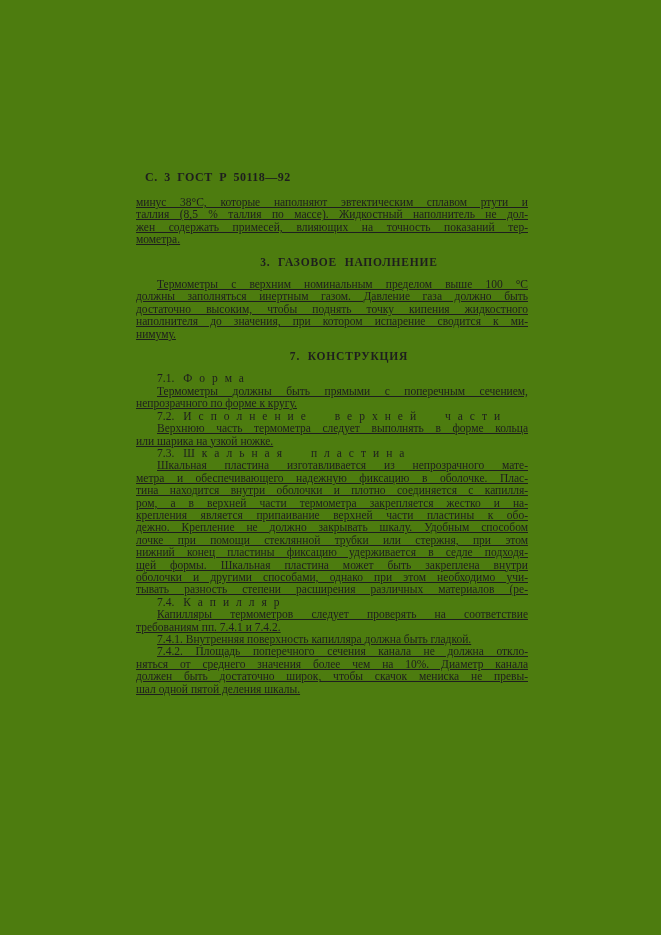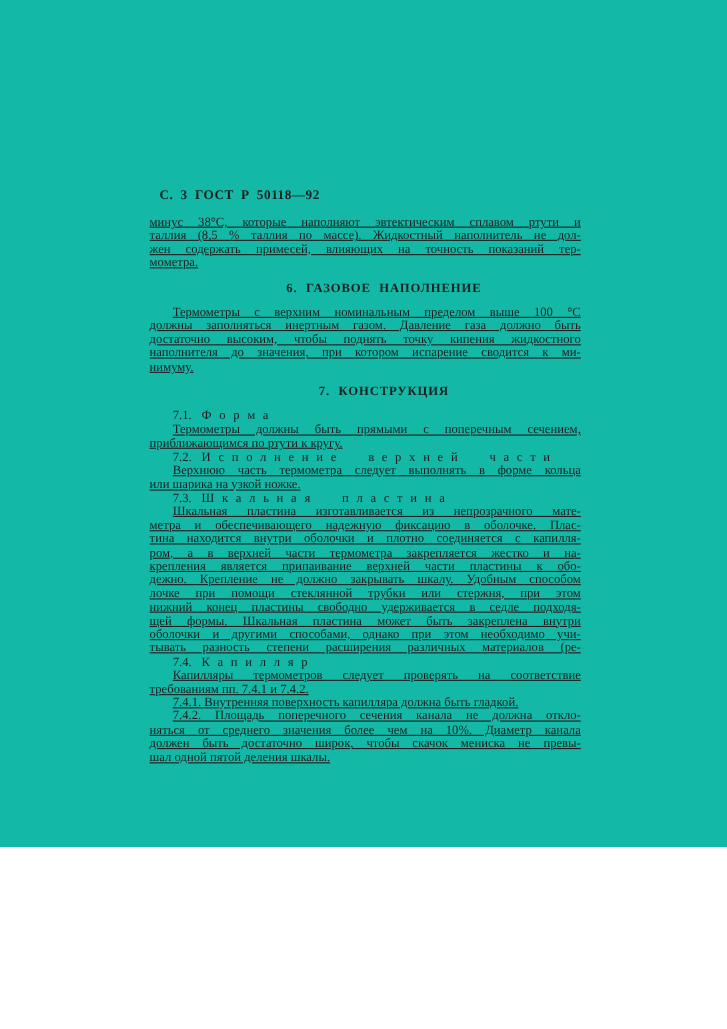--- a/index.html
+++ b/index.html
@@ -3,22 +3,22 @@
 <meta charset="utf-8">
 <style>
   html, body {
     margin: 0;
     padding: 0;
     background: #ffffff;
   }
   .page {
     position: relative;
     width: 661px;
-    height: 770px;
-    background: #14b8a6;
+    height: 935px;
+    background: #4d7c0f;
     overflow: hidden;
     font-family: "Liberation Serif", "DejaVu Serif", serif;
     color: #1e1e1e;
   }
   .page-header {
     position: absolute;
     left: 145px;
     top: 170px;
     font-size: 12px;
     font-weight: bold;
@@ -68,49 +68,49 @@
 
 <div class="page">
   <div class="page-header">С. 3 ГОСТ Р 50118—92</div>
   <div class="doc-body">
       <div class="paragraph">
         <div class="para-line">минус 38°С, которые наполняют эвтектическим сплавом ртути и</div>
         <div class="para-line">таллия (8,5 % таллия по массе). Жидкостный наполнитель не дол-</div>
         <div class="para-line">жен содержать примесей, влияющих на точность показаний тер-</div>
         <div class="para-line last">мометра.</div>
       </div>
-      <div class="section-heading">6. ГАЗОВОЕ НАПОЛНЕНИЕ</div>
+      <div class="section-heading">3. ГАЗОВОЕ НАПОЛНЕНИЕ</div>
       <div class="paragraph">
         <div class="para-line indent">Термометры с верхним номинальным пределом выше 100 °С</div>
         <div class="para-line">должны заполняться инертным газом. Давление газа должно быть</div>
         <div class="para-line">достаточно высоким, чтобы поднять точку кипения жидкостного</div>
         <div class="para-line">наполнителя до значения, при котором испарение сводится к ми-</div>
         <div class="para-line last">нимуму.</div>
       </div>
       <div class="section-heading">7. КОНСТРУКЦИЯ</div>
       <div class="subheading"><span class="sub-num">7.1.</span><span class="sub-term">Форма</span></div>
       <div class="paragraph">
         <div class="para-line indent">Термометры должны быть прямыми с поперечным сечением,</div>
-        <div class="para-line last">приближающимся по ртути к кругу.</div>
+        <div class="para-line last">непрозрачного по форме к кругу.</div>
       </div>
       <div class="subheading"><span class="sub-num">7.2.</span><span class="sub-term">Исполнение верхней части</span></div>
       <div class="paragraph">
         <div class="para-line indent">Верхнюю часть термометра следует выполнять в форме кольца</div>
         <div class="para-line last">или шарика на узкой ножке.</div>
       </div>
       <div class="subheading"><span class="sub-num">7.3.</span><span class="sub-term">Шкальная пластина</span></div>
       <div class="paragraph">
         <div class="para-line indent">Шкальная пластина изготавливается из непрозрачного мате-</div>
         <div class="para-line">метра и обеспечивающего надежную фиксацию в оболочке. Плас-</div>
         <div class="para-line">тина находится внутри оболочки и плотно соединяется с капилля-</div>
         <div class="para-line">ром, а в верхней части термометра закрепляется жестко и на-</div>
         <div class="para-line">крепления является припаивание верхней части пластины к обо-</div>
         <div class="para-line">дежно. Крепление не должно закрывать шкалу. Удобным способом</div>
         <div class="para-line">лочке при помощи стеклянной трубки или стержня, при этом</div>
-        <div class="para-line">нижний конец пластины свободно удерживается в седле подходя-</div>
+        <div class="para-line">нижний конец пластины фиксацию удерживается в седле подходя-</div>
         <div class="para-line">щей формы. Шкальная пластина может быть закреплена внутри</div>
         <div class="para-line">оболочки и другими способами, однако при этом необходимо учи-</div>
         <div class="para-line">тывать разность степени расширения различных материалов (ре-</div>
       </div>
       <div class="subheading"><span class="sub-num">7.4.</span><span class="sub-term">Капилляр</span></div>
       <div class="paragraph">
         <div class="para-line indent">Капилляры термометров следует проверять на соответствие</div>
         <div class="para-line last">требованиям пп. 7.4.1 и 7.4.2.</div>
       </div>
       <div class="paragraph">

